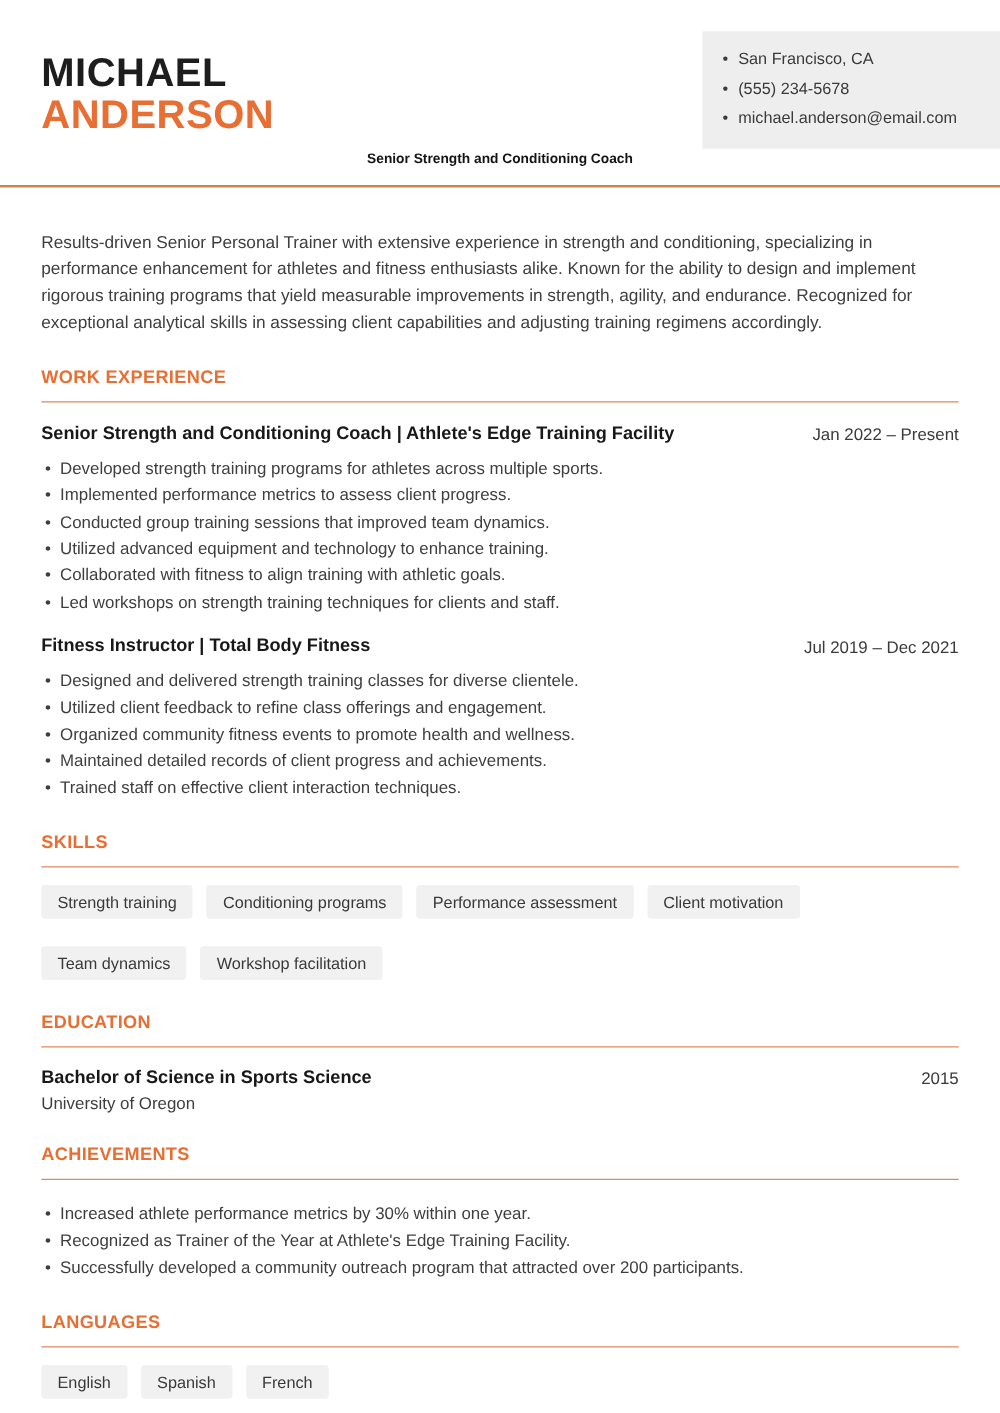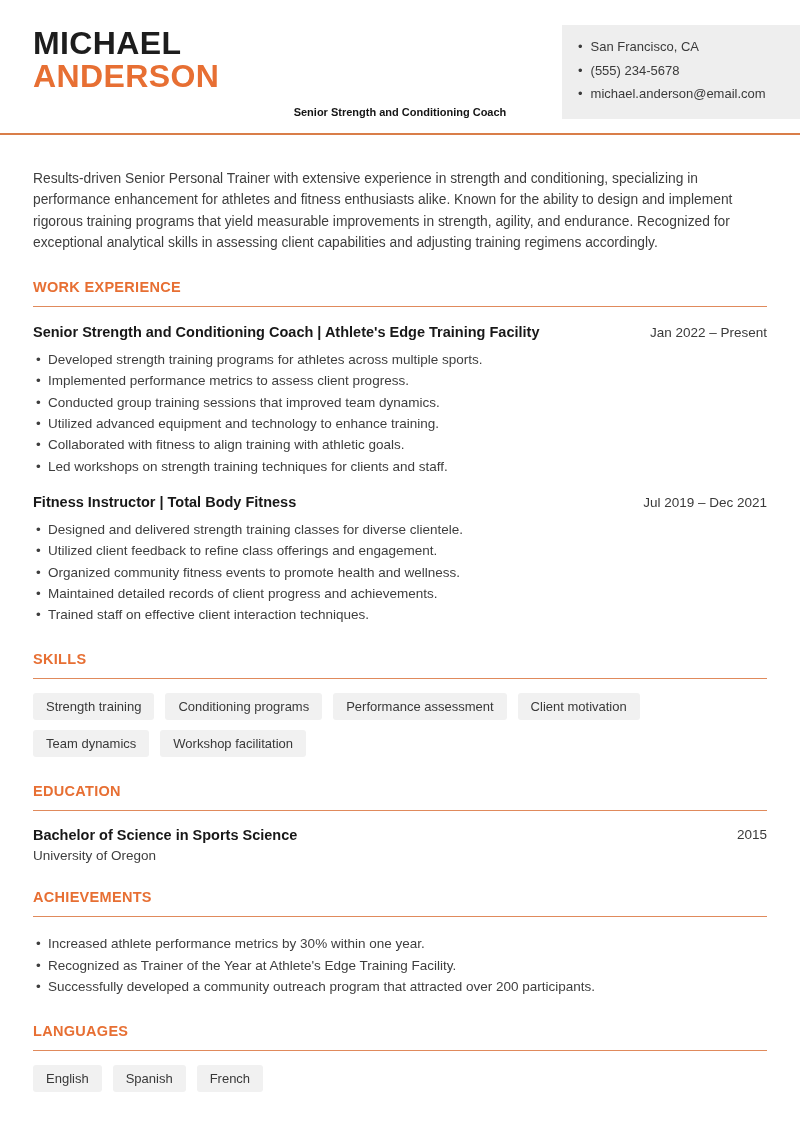--- a/index.html
+++ b/index.html
@@ -14,21 +14,21 @@
   }
   :root {
     --accent:#e76f33;
     --rule:#e08a5c;
     --tag-bg:#f1f1f1;
   }
   .page { width:800px; height:1130px; background:#ffffff; position:relative; }
 
   
   .header { position:relative; padding:27px 33px 0 33px; }
-  .name-block { line-height:1; }
+  .name-block { line-height:1;margin-top:15px; }
   .name-first, .name-last {
     font-size:32px; font-weight:800; letter-spacing:.4px;
     color:#1d1d1d; line-height:33px;
   }
   .name-last { color:var(--accent); }
   .headline { margin-top:13px; font-size:11px; font-weight:600; color:#141414;text-align:center; }
 
   .contact-box {
     position:absolute; top:25px; right:0;
     width:238px; background:#eeeeee;
@@ -58,29 +58,29 @@
   ul.bullets { list-style:none; margin-top:9px; }
   ul.bullets li {
     position:relative; padding-left:15px;
     font-size:13.5px; line-height:21.3px; color:#3e3e3e;
   }
   ul.bullets li::before {
     content:"\2022"; position:absolute; left:3px; color:#3e3e3e;
   }
 
   
-  .tags { display:flex; flex-wrap:wrap; gap:10px 11px; margin-top:14px; }
+  .tags { display:flex; flex-wrap:wrap; gap:22px 11px; margin-top:14px; }
   .tag {
     background:var(--tag-bg); color:#393939;
     font-size:13px; line-height:13px;
     padding:7px 13px; border-radius:3px;
   }
 
   
-  .edu-head { display:flex; justify-content:space-between; align-items:flex-start; margin-top:16px; }
+  .edu-head { display:flex; justify-content:space-between; align-items:flex-end; margin-top:16px; }
   .edu-degree { font-size:14.5px; font-weight:700; color:#181818; }
   .edu-year { font-size:13.5px; color:#3a3a3a; }
   .edu-school { margin-top:5px; font-size:13.5px; color:#3e3e3e; }
 
   .section .bullets.standalone { margin-top:16px; }
 </style>
 </head>
 <body>
 
 <div class="page">

